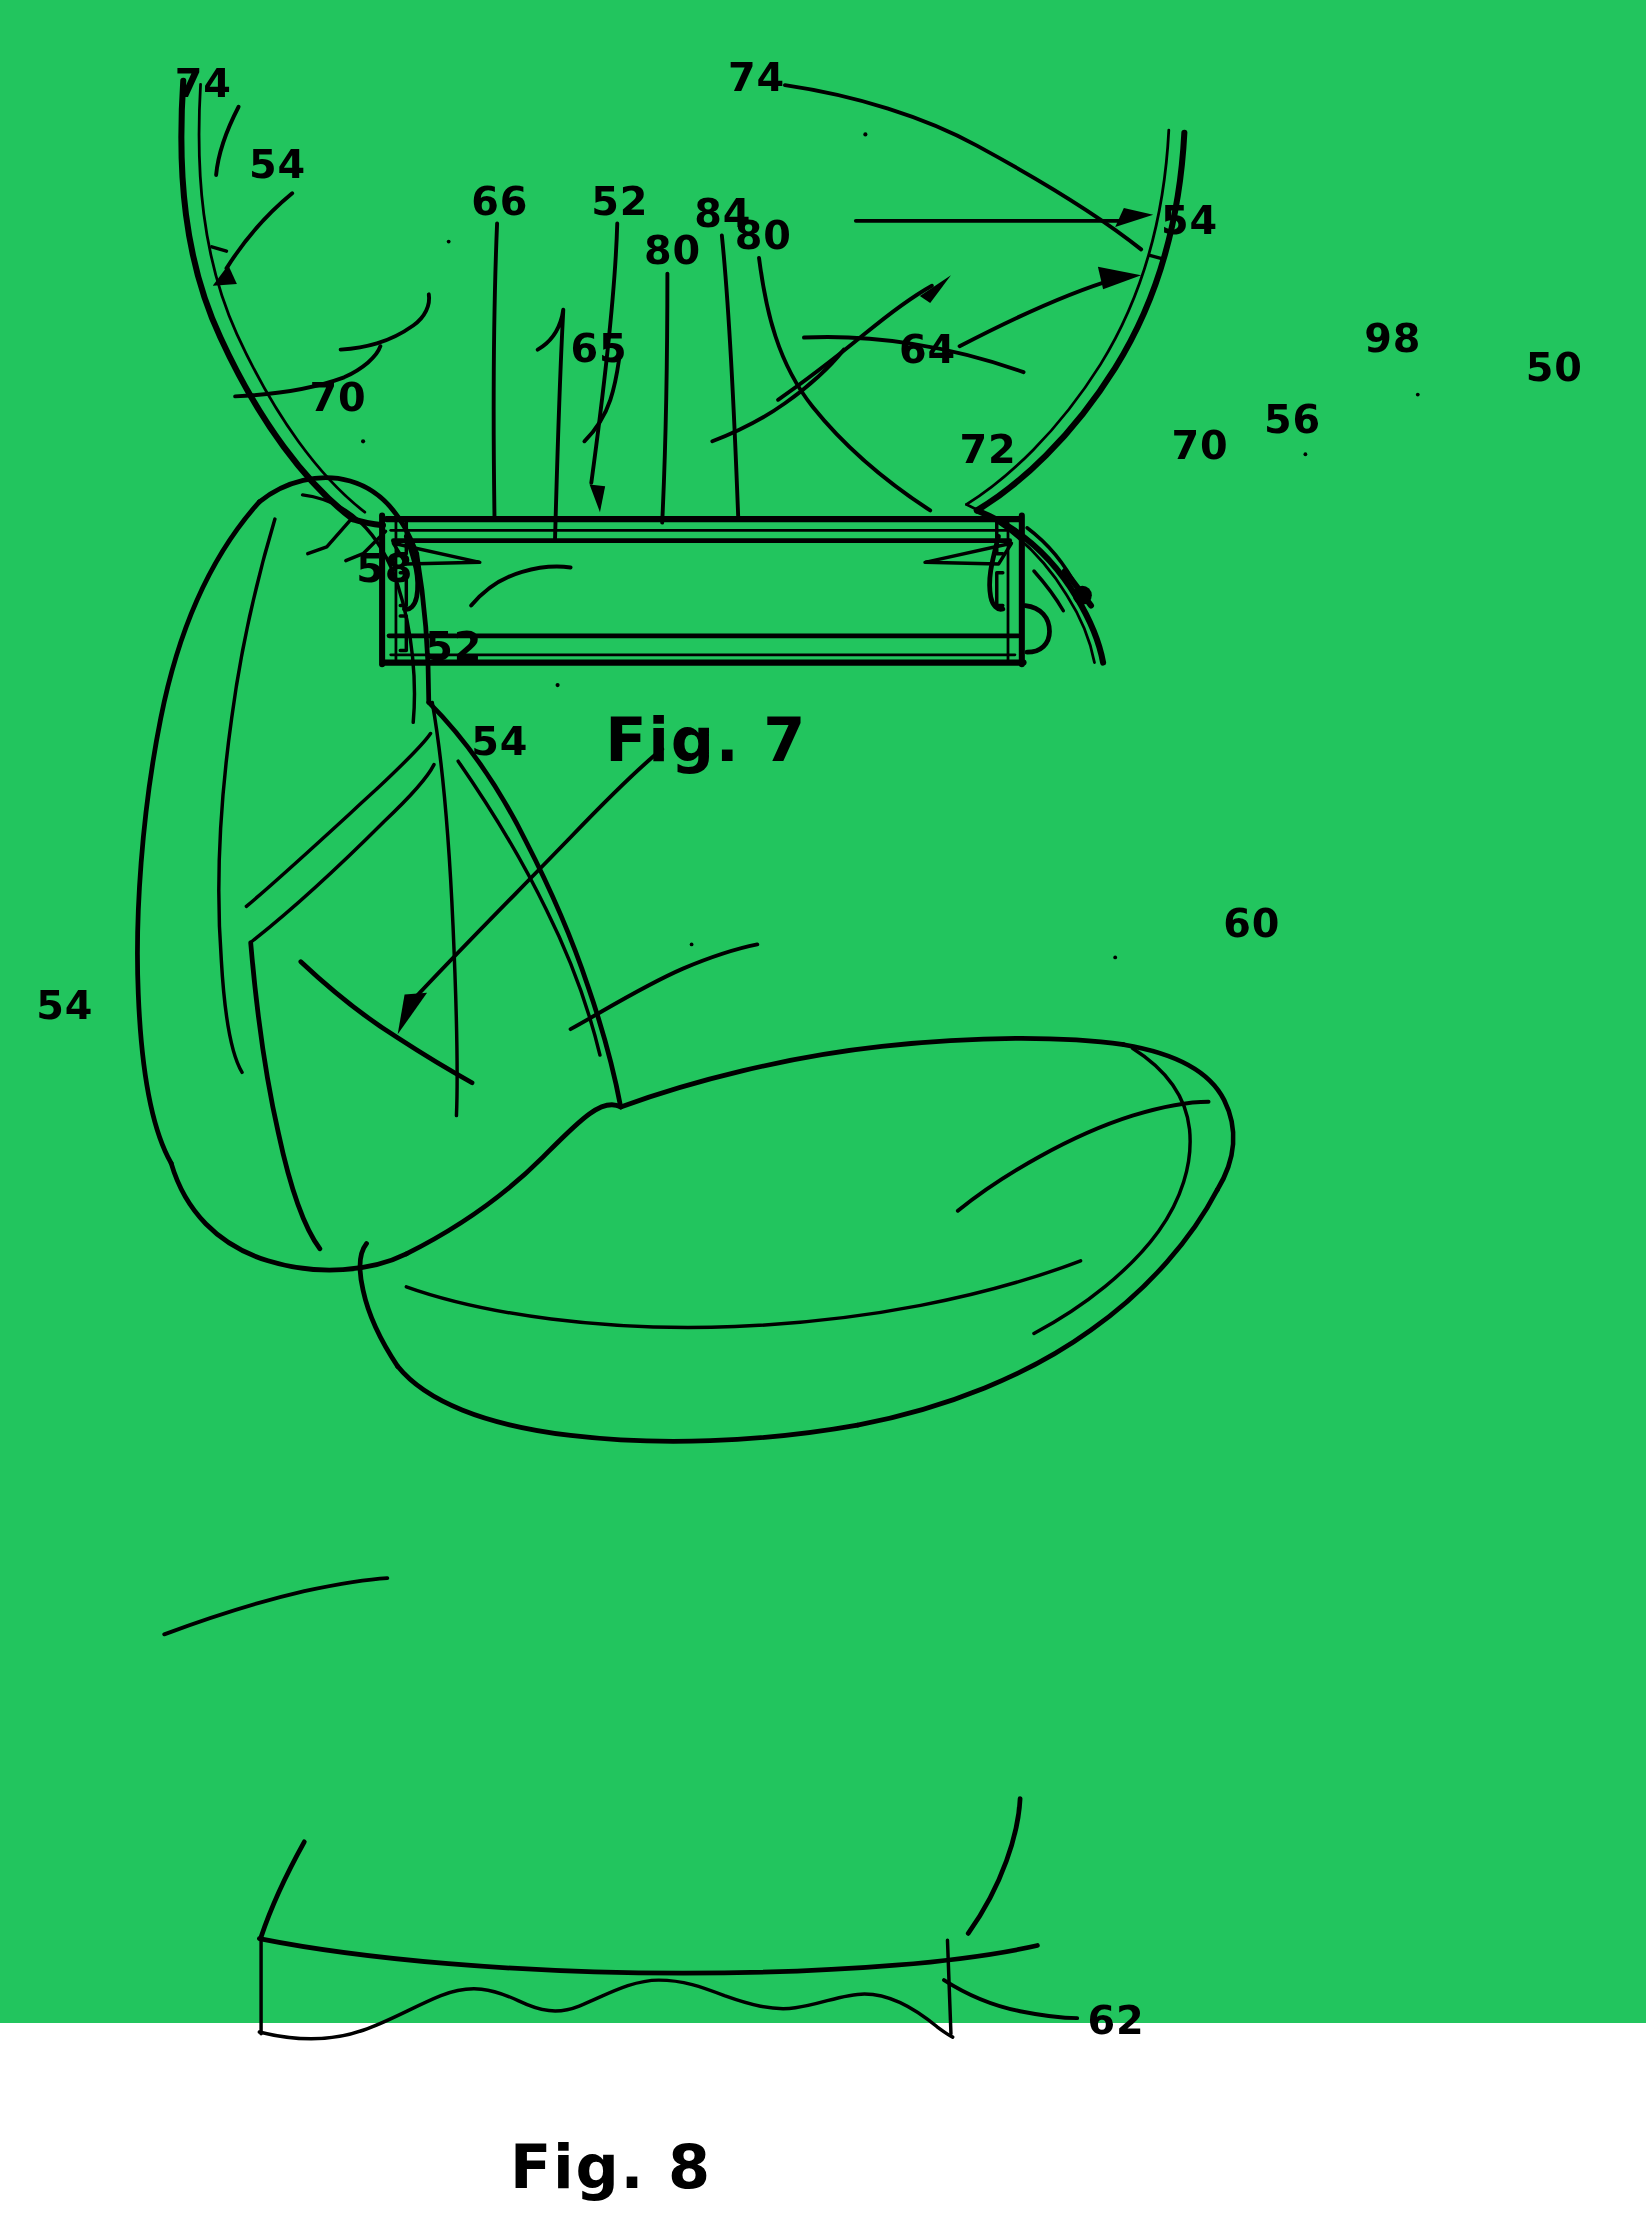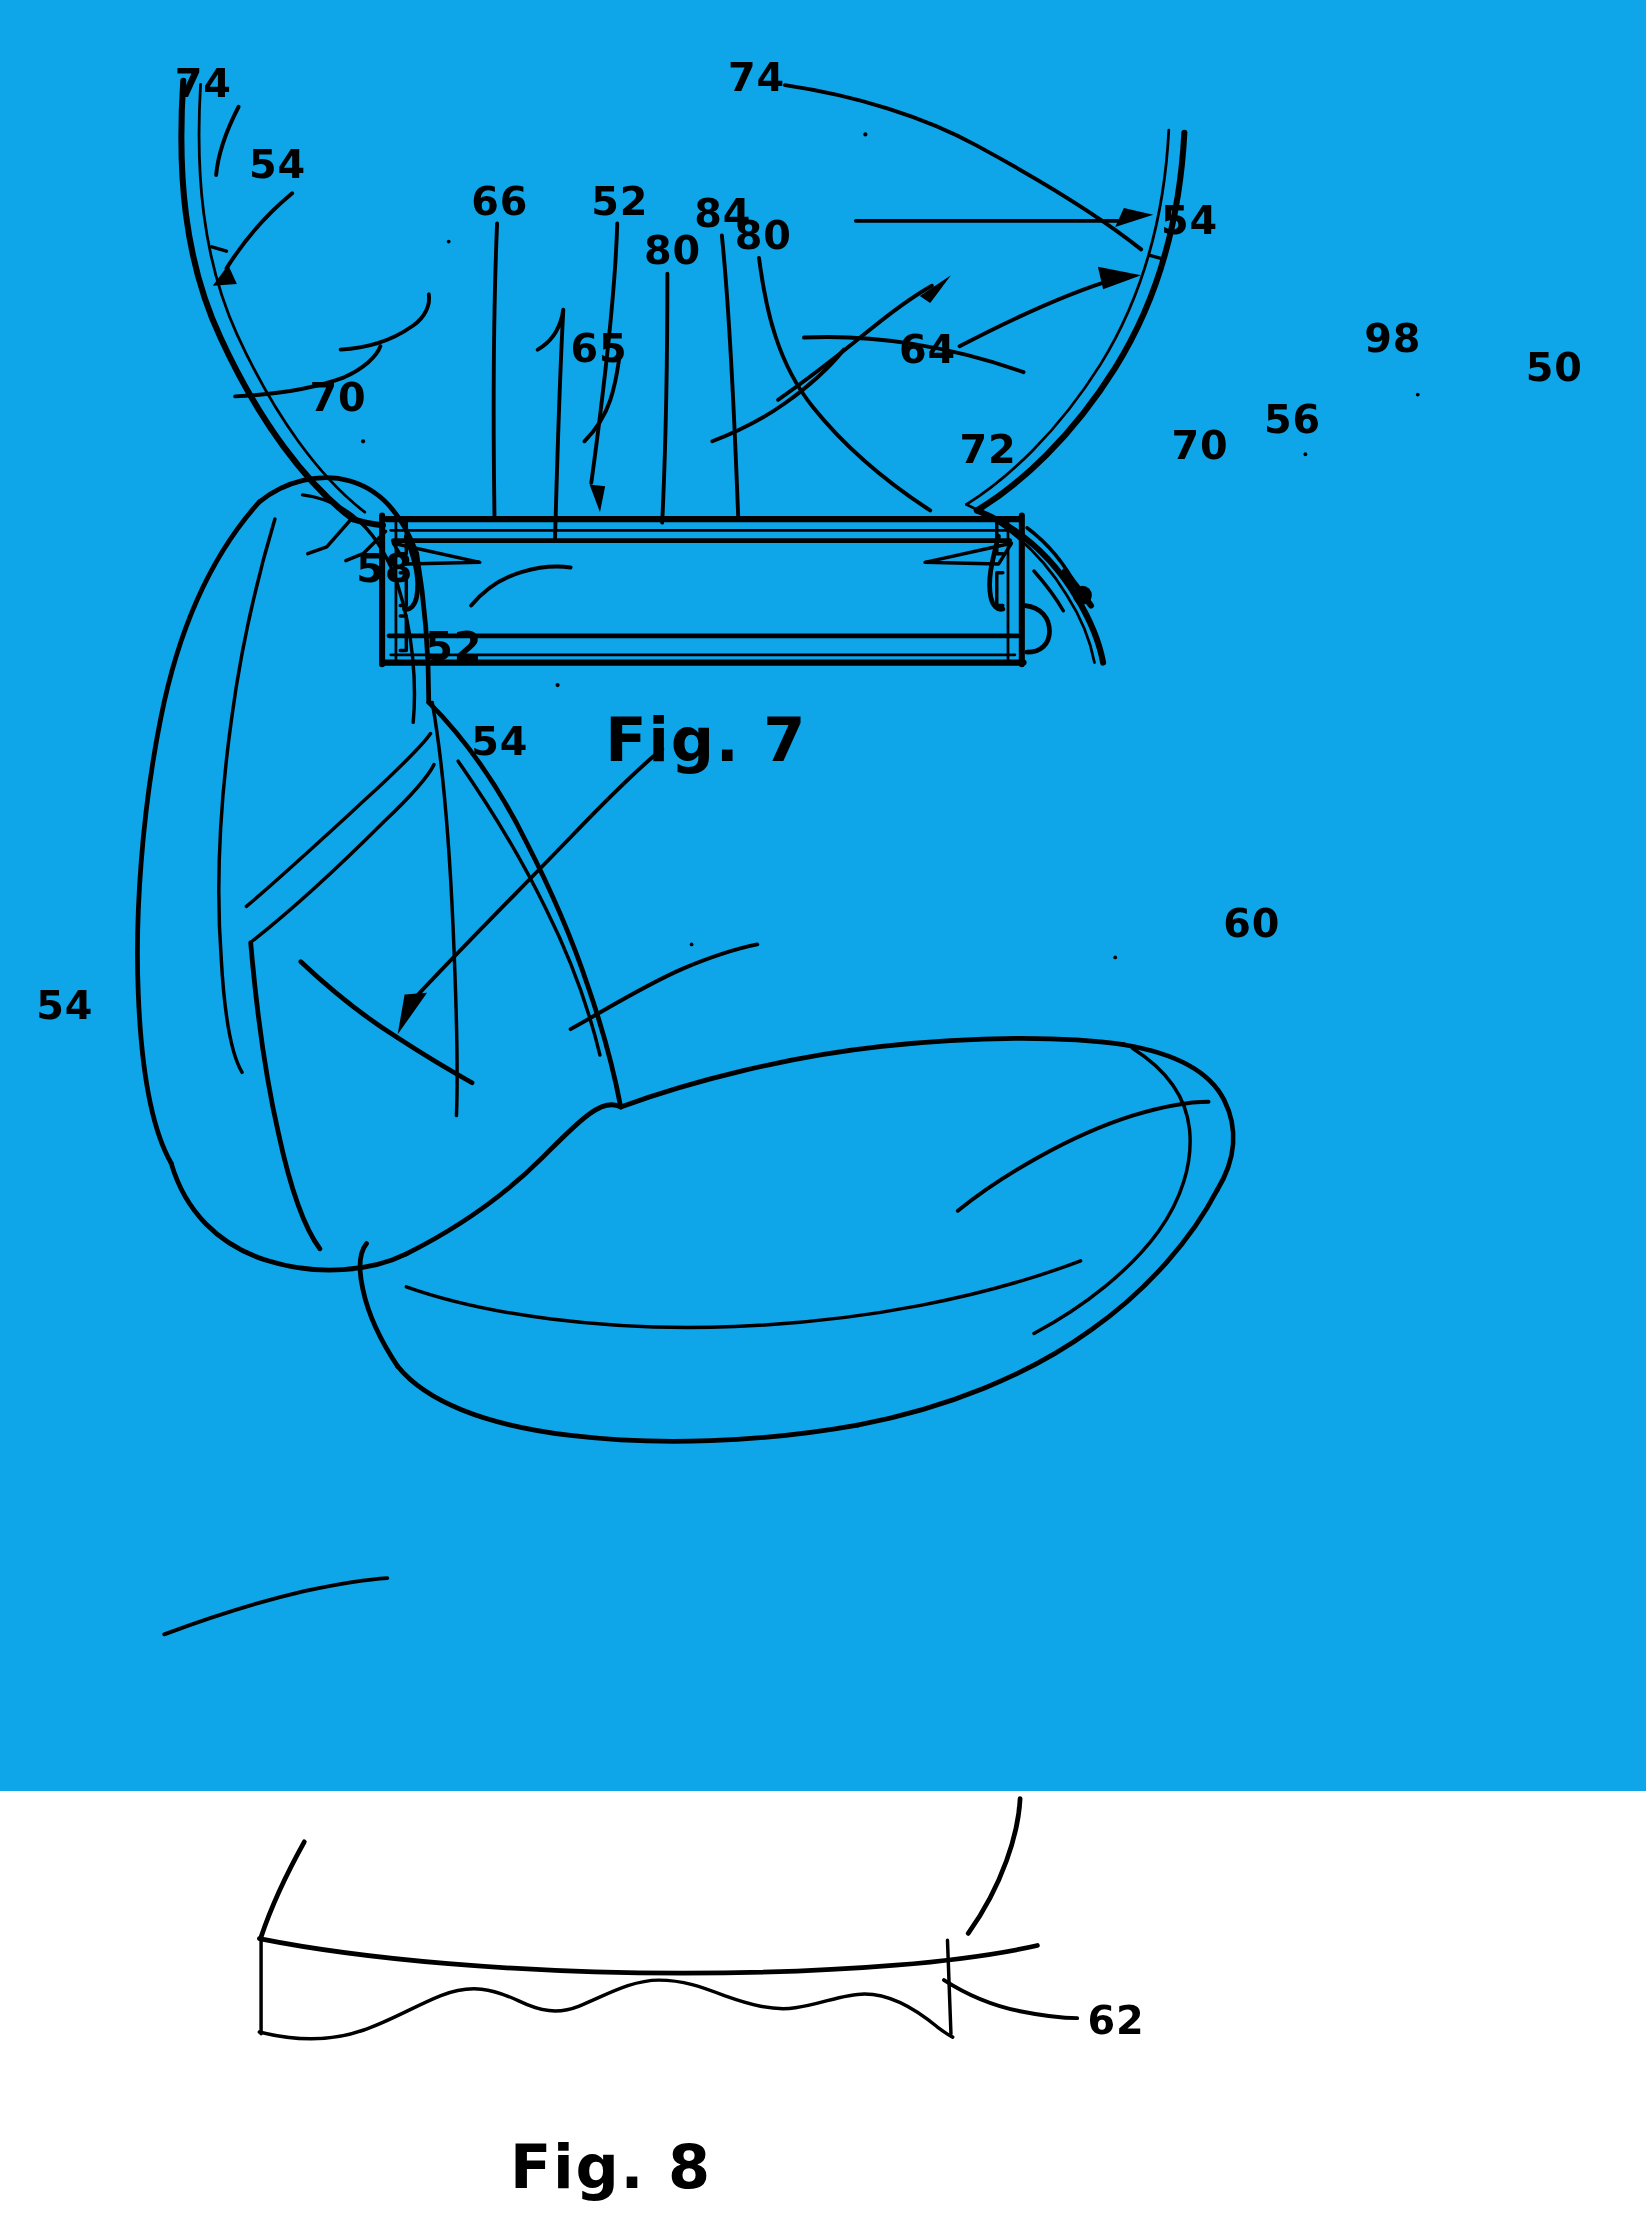--- a/index.html
+++ b/index.html
@@ -12,22 +12,22 @@
     width: 1646px;
     height: 2239px;
     position: relative;
     font-family: "Liberation Sans", sans-serif;
     overflow: hidden;
   }
   #sheet {
     position: absolute;
     left: 0; top: 0;
     width: 1646px;
-    height: 1791px;
-    background: #0ea5e9;
+    height: 2023px;
+    background: #22c55e;
   }
   svg.drawing {
     position: absolute;
     left: 0; top: 0;
     width: 1646px;
     height: 2239px;
     display: block;
   }
   .ln {
     fill: none;

